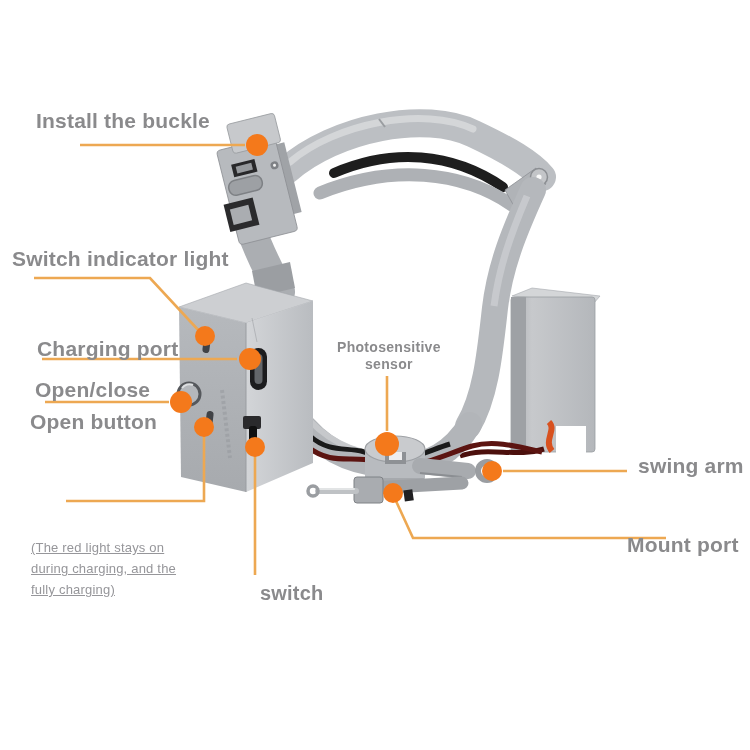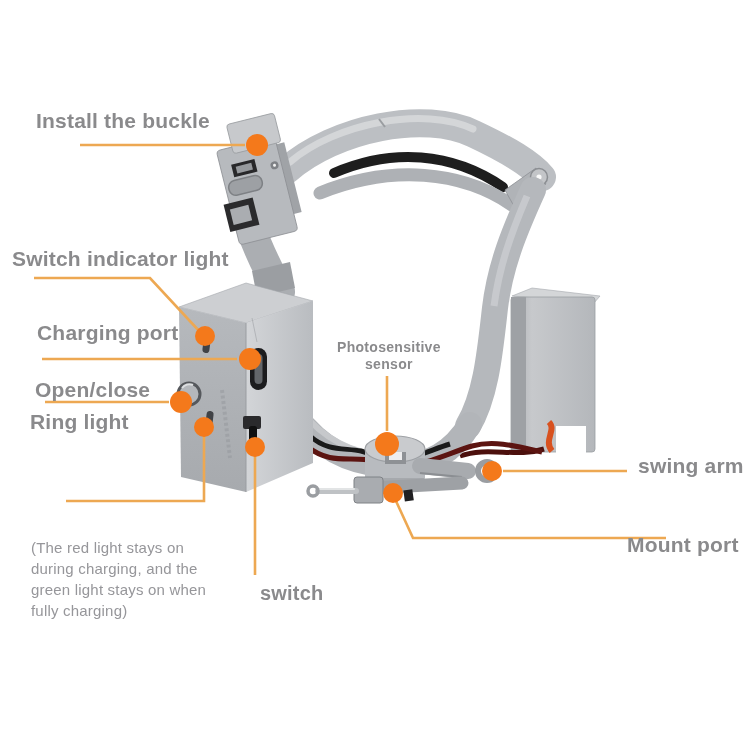--- a/index.html
+++ b/index.html
@@ -9,21 +9,21 @@
   }
   .stage svg{position:absolute;left:0;top:0;}
   .lbl{
     position:absolute;color:var(--label-text,#8a8a8c);font-weight:700;
     font-size:21px;line-height:25px;letter-spacing:.2px;white-space:nowrap;
   }
   .lbl.small{font-size:14px;line-height:17px;letter-spacing:.3px;text-align:center;}
   .lbl.mid{font-size:20px;margin-left:27px;}
   .note{
     position:absolute;color:var(--note-text,#96969a);font-weight:500;
-    font-size:15px;line-height:21px;letter-spacing:.2px;white-space:nowrap;
+    font-size:13px;line-height:21px;letter-spacing:.2px;white-space:nowrap;text-decoration:underline;
   }
   .leader{stroke:var(--leader-line,#eda852);stroke-width:2.6;fill:none;}
   .dot{fill:var(--callout-dot,#f4791b);}
 </style>
 </head>
 <body>
 
 <div class="stage">
 
   <svg width="750" height="750" viewBox="0 0 750 750">
@@ -161,32 +161,31 @@
       <circle class="dot" cx="387" cy="444" r="12"></circle>
       <circle class="dot" cx="492" cy="471" r="10"></circle>
       <circle class="dot" cx="393" cy="493" r="10"></circle>
     </g>
   </svg>
 
   <div class="lbl" style="left:36px;top:108px">Install the buckle</div>
 
   <div class="lbl" style="left:12px;top:246px">Switch indicator light</div>
 
-  <div class="lbl" style="left:37px;top:320px">Charging port</div>
+  <div class="lbl" style="left:37px;top:336px">Charging port</div>
 
   <div class="lbl" style="left:35px;top:374px;line-height:32px">
     <div>Open/close</div>
-    <div style="margin-left:-5px">Ring light</div>
+    <div style="margin-left:-5px">Open button</div>
   </div>
 
 
   <div class="note" style="left:31px;top:537px">
     <div>(The red light stays on</div>
     <div>during charging, and the</div>
-    <div>green light stays on when</div>
     <div>fully charging)</div>
   </div>
 
   <div class="lbl mid" style="left:233px;top:581px">switch</div>
 
   <div class="lbl small" style="left:337px;top:339px">
     <div>Photosensitive</div>
     <div>sensor</div>
   </div>
 

